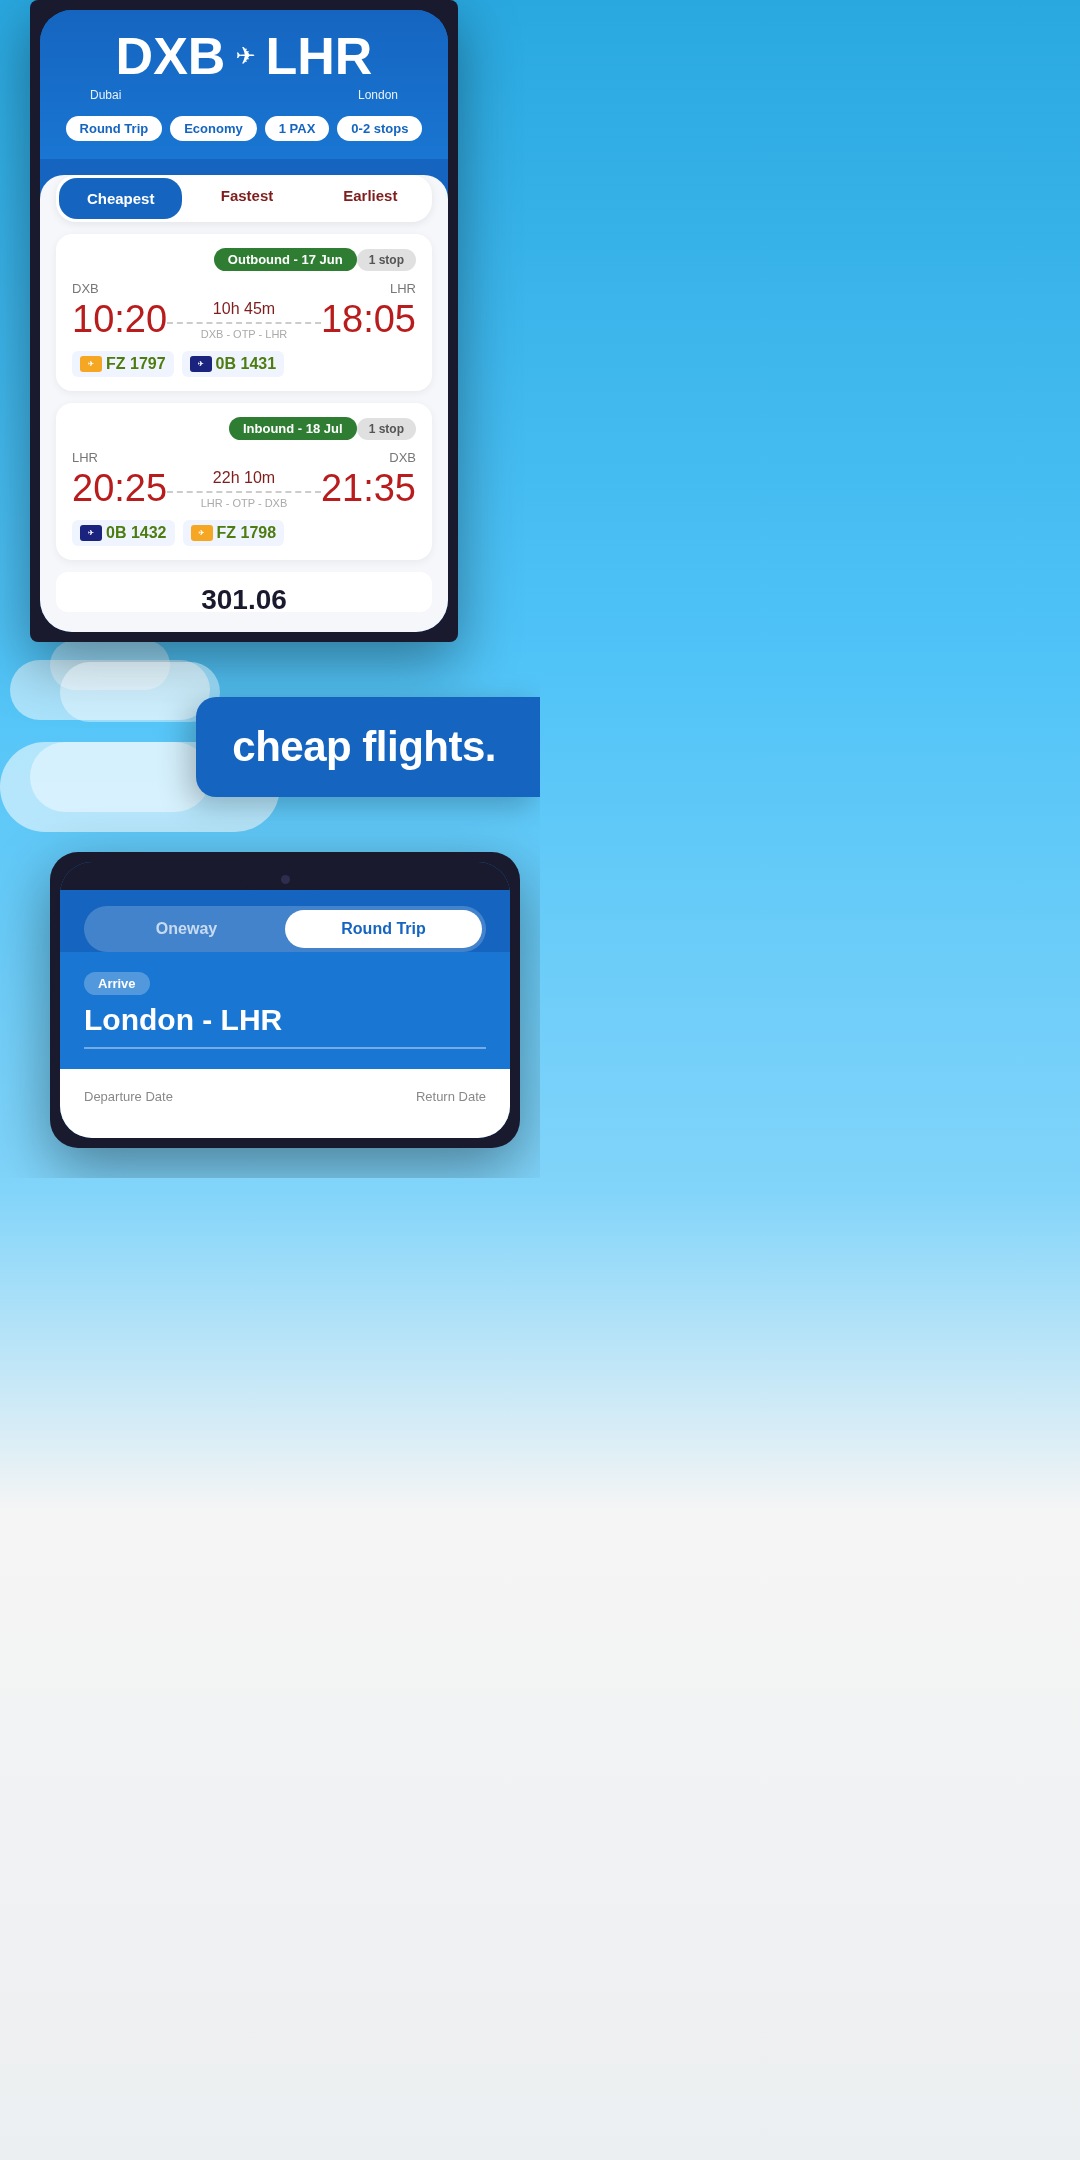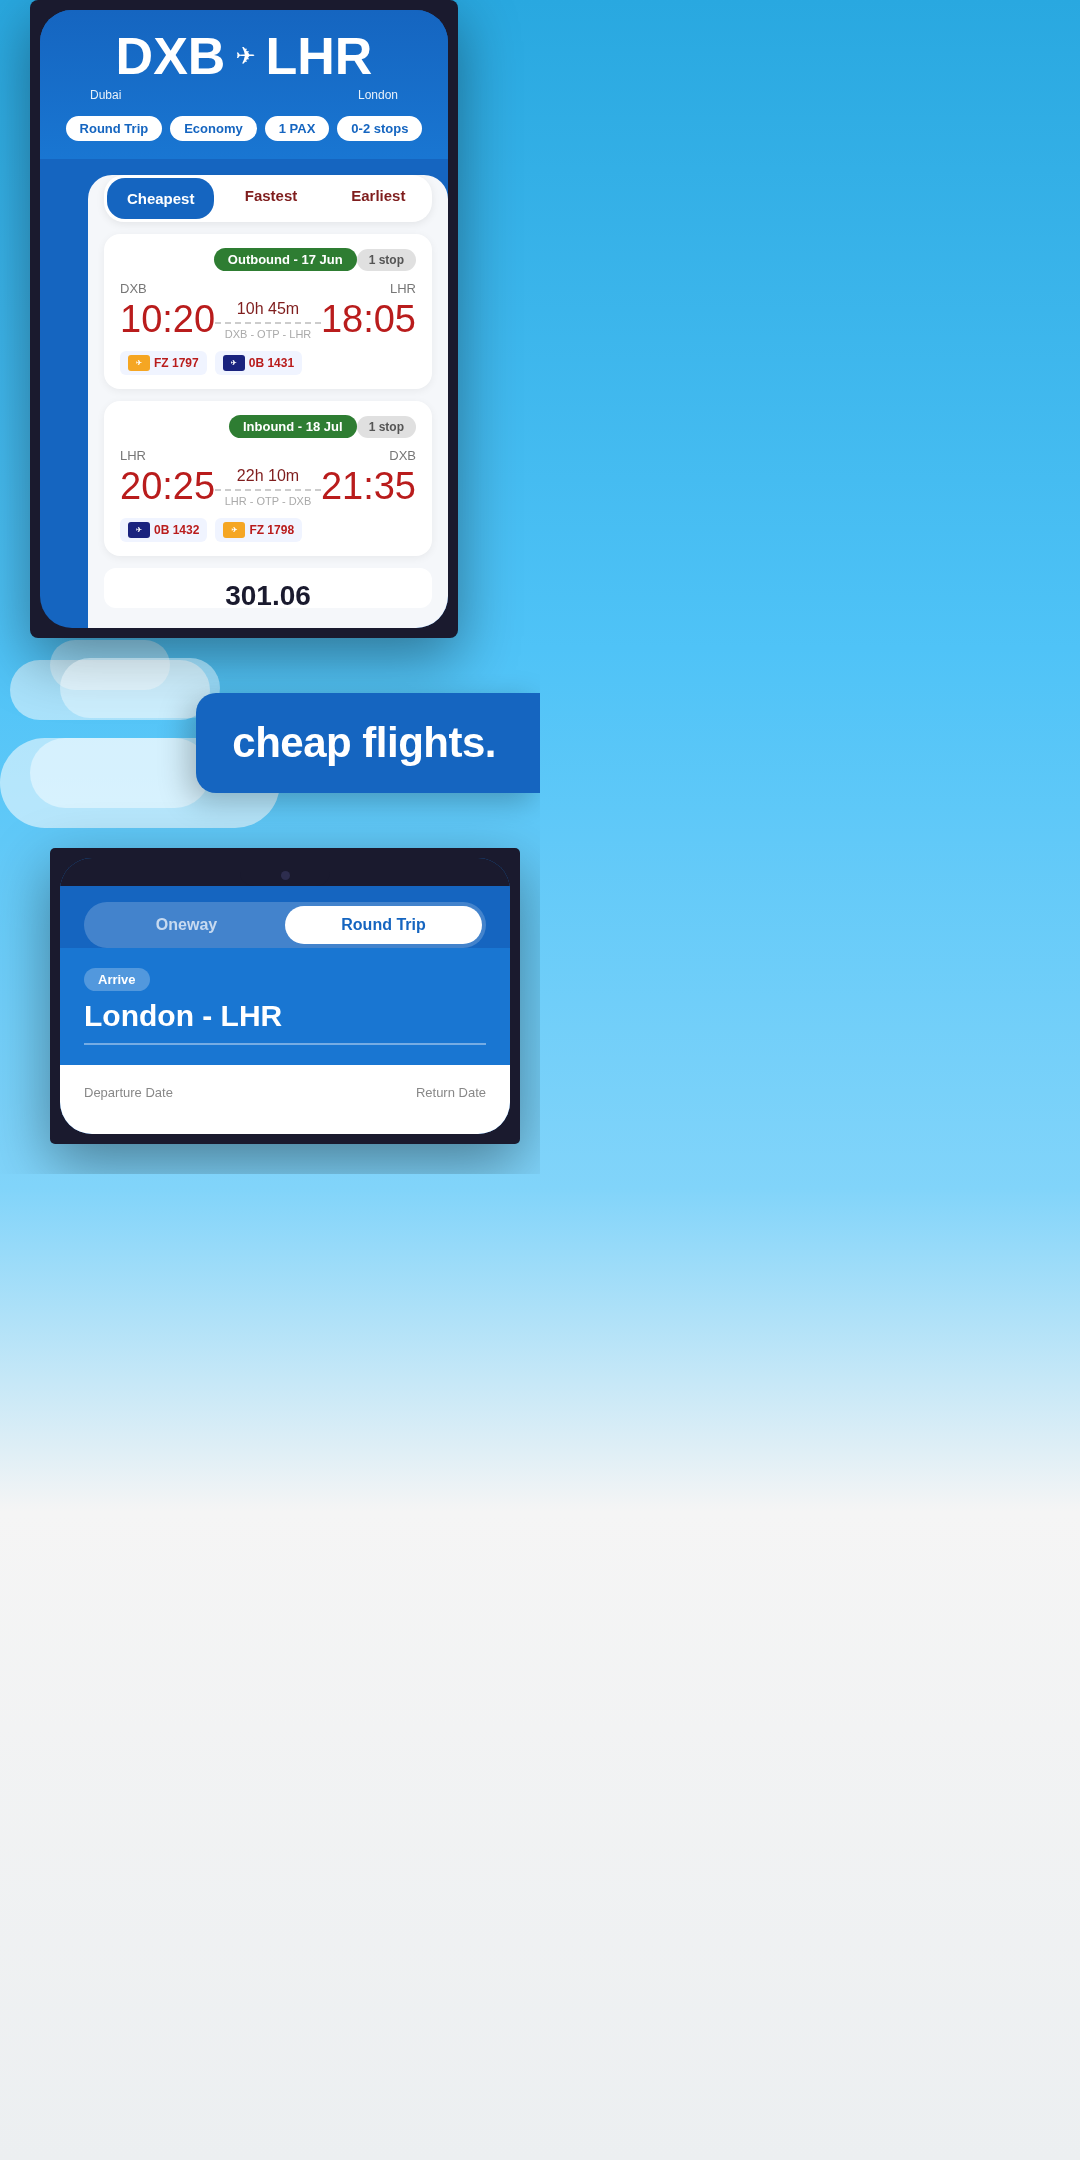--- a/index.html
+++ b/index.html
@@ -89,21 +89,20 @@
       font-size: 13px;
       font-weight: 700;
     }
 
     
     .p1-content {
       background: #f5f7fa;
       border-radius: 24px 24px 0 0;
       padding: 0 0 20px 0;
       margin-top: 4px;
-      margin-left: 48px;
     }
 
     
     .p1-tabs {
       display: flex;
       background: white;
       border-radius: 20px;
       margin: 16px 16px 0 16px;
       overflow: hidden;
       box-shadow: 0 2px 8px rgba(0,0,0,0.08);
@@ -232,22 +231,22 @@
       justify-content: center;
       font-size: 7px;
       font-weight: 900;
       color: white;
     }
 
     .airline-logo.dubai { background: #f5a623; }
     .airline-logo.blue { background: #1a237e; }
 
     .airline-flight-num {
-      font-size: 12px;
-      color: #b91c1c;
+      font-size: 16px;
+      color: #4d7c0f;
       font-weight: 600;
     }
 
     
     .p1-price-strip {
       background: white;
       margin: 12px 16px 0 16px;
       border-radius: 12px;
       padding: 12px 16px;
       display: flex;
@@ -390,21 +389,21 @@
   <div style="position:absolute;bottom:20px;left:0;width:280px;height:90px;background:white;border-radius:100px;opacity:0.55;"></div>
   <div style="position:absolute;bottom:40px;left:30px;width:180px;height:70px;background:white;border-radius:80px;opacity:0.45;"></div>
   <div style="position:absolute;top:20px;left:60px;width:160px;height:60px;background:white;border-radius:80px;opacity:0.4;"></div>
 
   <div style="position:absolute;right:0;top:50%;transform:translateY(-50%);background:#1565c0;border-radius:20px 0 0 20px;padding:26px 44px 26px 36px;box-shadow:-8px 8px 30px rgba(0,0,0,0.25);">
     <span style="font-size:42px;font-weight:900;color:white;letter-spacing:-0.5px;">cheap flights.</span>
   </div>
 </div>
 
 <div style="padding:0 20px 30px 50px;position:relative;z-index:2;">
-  <div style="background:#1a1a2e;border-radius:5px;padding:10px;box-shadow:0 20px 60px rgba(0,0,0,0.4);">
+  <div style="background:#1a1a2e;border-radius:28px;padding:10px;box-shadow:0 20px 60px rgba(0,0,0,0.4);">
     <div style="background:#1976d2;border-radius:32px;overflow:hidden;">
 
       <div style="background:#1a1a2e;height:28px;display:flex;align-items:flex-end;justify-content:center;">
         <div style="width:90px;height:22px;background:#1a1a2e;border-radius:0 0 14px 14px;display:flex;align-items:center;justify-content:center;">
           <div style="width:9px;height:9px;background:#2d2d4e;border-radius:50%;"></div>
         </div>
       </div>
 
       <div style="background:#1565c0;padding:16px 24px 0 24px;">
         <div style="background:rgba(255,255,255,0.2);border-radius:30px;display:flex;padding:4px;">

